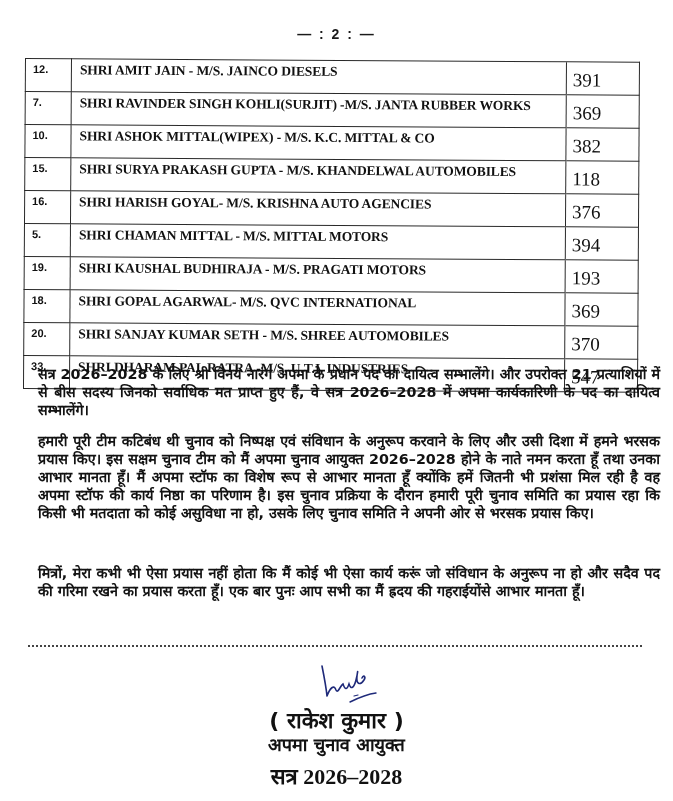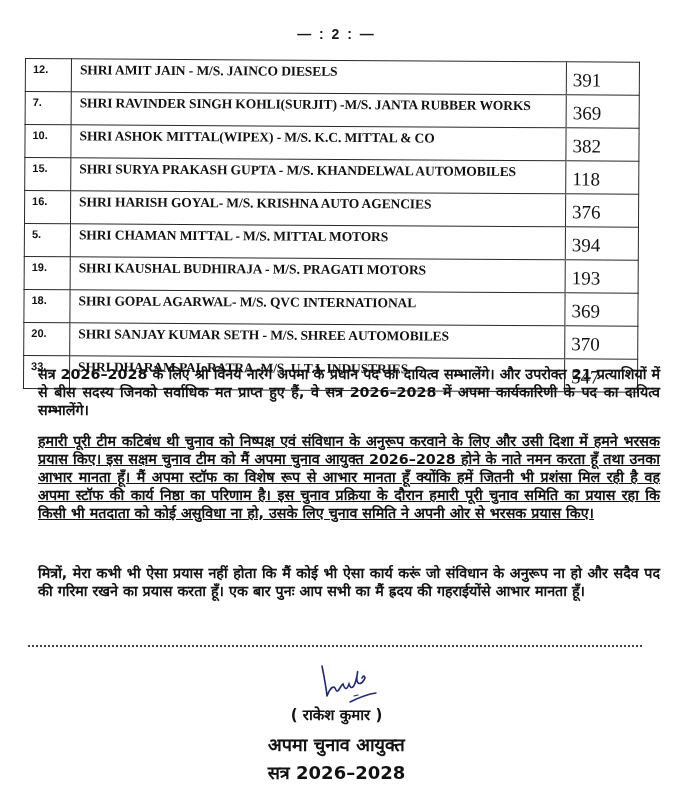--- a/index.html
+++ b/index.html
@@ -32,36 +32,36 @@
       width: 73px; font-family: "Liberation Serif", serif; font-size: 19px;
       padding: 8px 0 0 6px !important; box-sizing: border-box; vertical-align: bottom;
       line-height: 20px;
     }
     .para {
       position: absolute; left: 38px; width: 622px;
       font-family: "DejaVu Sans", sans-serif; font-weight: bold; font-size: 14.3px;
       line-height: 18px; text-align: justify; color: #121212;
     }
     #p1 { top: 365px; }
-    #p2 { top: 432px; text-decoration: underline; }
+    #p2 { top: 432px; }
     #p3 { top: 564px; }
     .dotted-rule {
       position: absolute; left: 28px; top: 645px; width: 614px; height: 0;
       border-top: 2px dotted #444;
     }
     .signature {
       position: absolute; left: 318px; top: 660px; width: 60px; height: 50px;
     }
     .sig-block {
       position: absolute; left: 0; width: 673px; text-align: center;
       font-family: "DejaVu Sans", sans-serif; font-weight: bold; color: #111;
     }
-    #sig-name { top: 704px; font-size: 15px; }
+    #sig-name { top: 704px; font-size: 22px; }
     #sig-title { top: 732px; font-size: 18px; text-align: center; }
-    #sig-term { top: 760px; font-size: 18px; }
+    #sig-term { top: 760px; font-size: 22px; font-family: Liberation Serif, serif; }
   </style>
 </head>
 <body>
 
 <div class="page-number">— : 2 : —</div>
 
 <table class="results">
   <tbody id="results-body">
       <tr>
         <td class="sno">12.</td>

